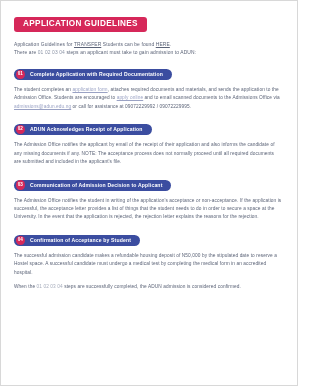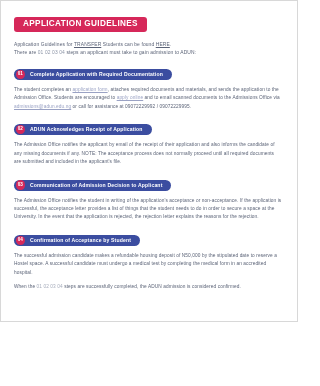--- a/index.html
+++ b/index.html
@@ -13,21 +13,21 @@
     height: 386px;
     font-family: "Liberation Sans", sans-serif;
     color: #4a5268;
     overflow: hidden;
   }
 
   .page {
     position: relative;
     box-sizing: border-box;
     width: 298px;
-    height: 322px;
+    height: 386px;
     background: #ffffff;
     border: 1px solid #d8d8d8;
     padding: 11px 13px 0 13px;
   }
 
   
   .title-badge {
     display: inline-block;
     background: #d6285a;
     color: #ffffff;

